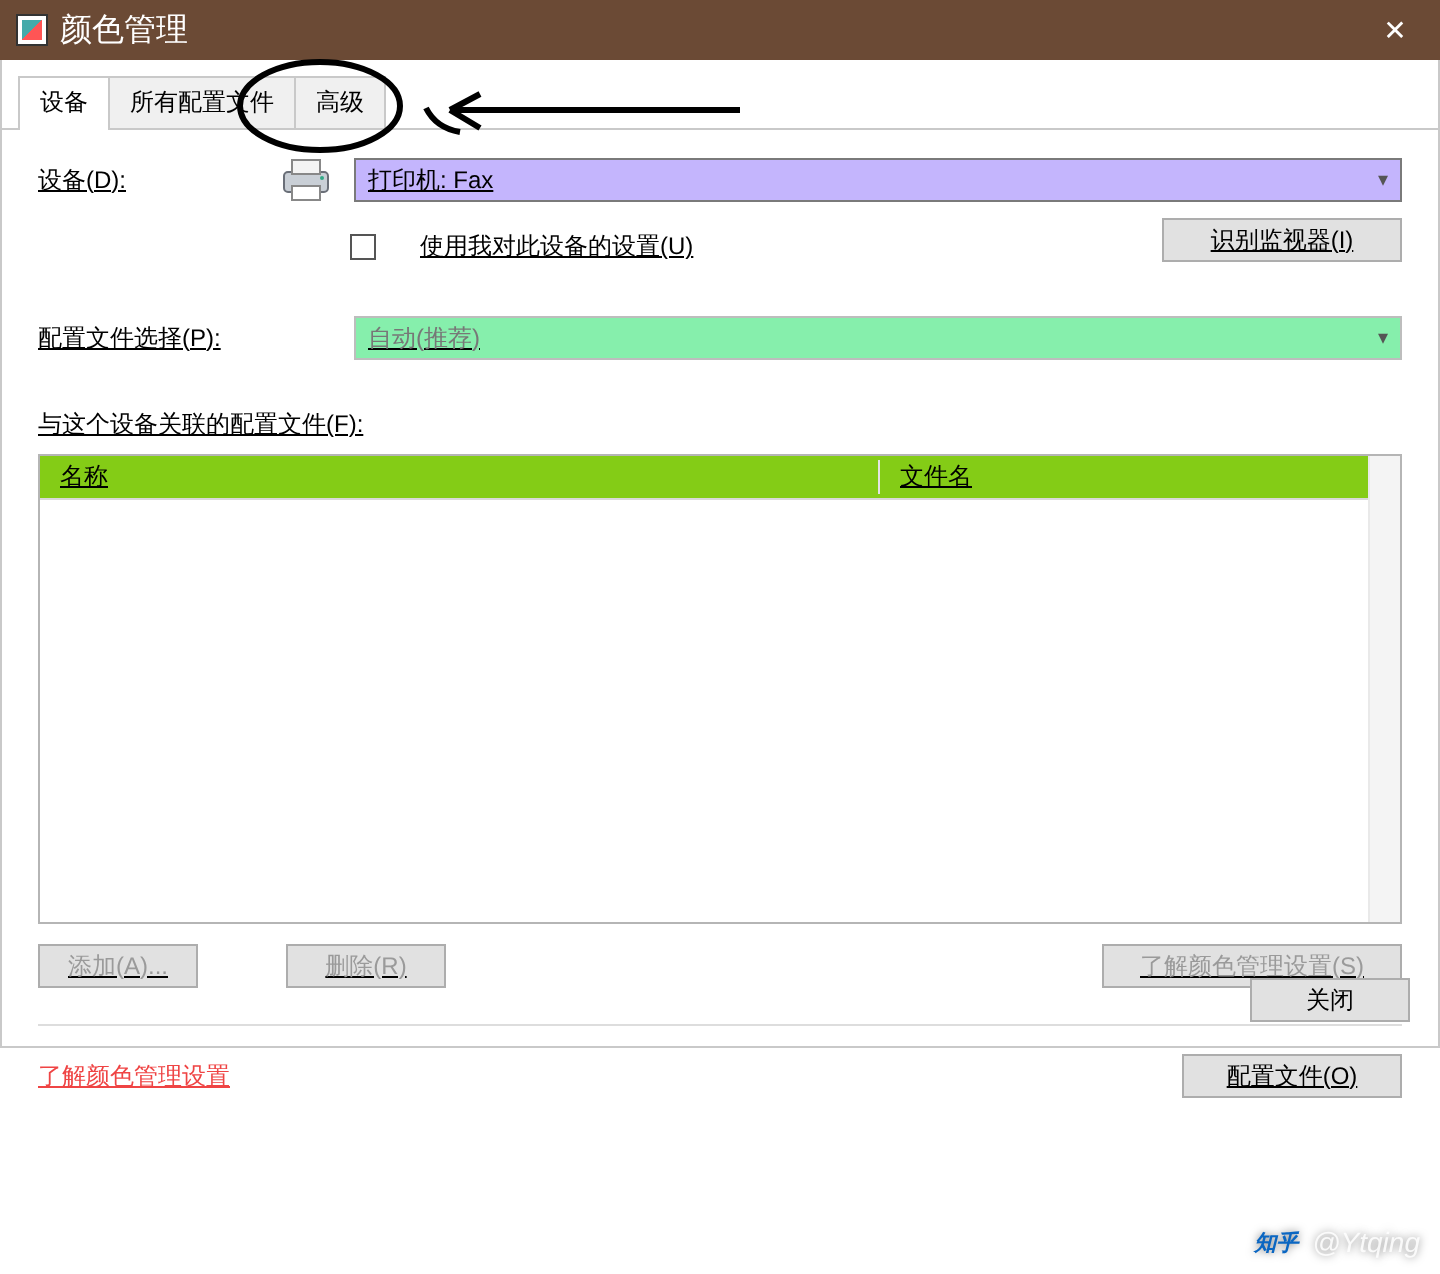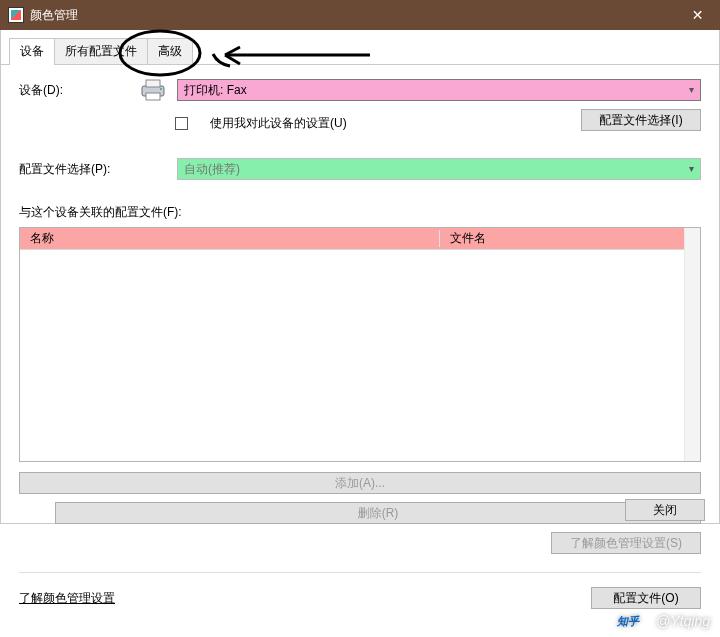--- a/index.html
+++ b/index.html
@@ -25,21 +25,21 @@
     width: 16px; height: 16px;
     margin-right: 6px;
     background: #fff;
     border: 1px solid #333;
     display: flex; align-items: center; justify-content: center;
   }
   .titlebar .app-icon-inner {
     width: 10px; height: 10px;
     background: linear-gradient(135deg,#4aa 0 50%,#f55 50% 100%);
   }
-  .titlebar .title { font-size: 12px; }
+  .titlebar .title { font-size: 16px; }
   .titlebar .close {
     position: absolute; right: 0; top: 0;
     width: 45px; height: 30px;
     display: flex; align-items: center; justify-content: center;
     color: #fff; font-size: 14px;
   }
 
   .client {
     background: #fff;
     border: 1px solid #c9c9c9;
@@ -68,41 +68,42 @@
   }
   .tab.active::after {
     content: "";
     position: absolute;
     left: 0; right: 0; bottom: -1px;
     height: 2px; background: #fff;
   }
 
   .panel {
     padding: 14px 18px;
+    text-decoration: underline;
   }
 
   .row {
     display: flex;
     align-items: center;
     margin-bottom: 8px;
   }
   .row .label {
     width: 120px;
   }
   .printer-icon {
     width: 28px; height: 22px; margin-right: 10px;
     position: relative;
   }
   .printer-icon svg { width: 28px; height: 22px; }
 
   .select {
     flex: 1;
     height: 22px;
     border: 1px solid #7a7a7a;
-    background: #f9a8d4;
+    background: #c4b5fd;
     display: flex; align-items: center;
     padding: 0 6px;
     position: relative;
     cursor: pointer;
   }
   .select .chev {
     position: absolute; right: 6px; top: 4px;
     font-size: 10px; color: #555;
   }
   .select.disabled {
@@ -139,69 +140,68 @@
   .section-label { margin: 24px 0 6px 0; }
 
   .list {
     border: 1px solid #b5b5b5;
     height: 235px;
     background: #fff;
     display: flex; flex-direction: column;
   }
   .list-header {
     display: flex;
-    background: #fca5a5;
+    background: #84cc16;
     border-bottom: 1px solid #d9d9d9;
     height: 22px;
     align-items: center;
   }
   .col-name { width: 420px; padding-left: 10px; border-right: 1px solid #e3e3e3; }
   .col-file { flex: 1; padding-left: 10px; }
   .list-body { flex: 1; }
   .list-scroll { width: 16px; border-left: 1px solid #e9e9e9; background: #f4f4f4; }
 
   .list-btn-row {
     display: flex;
     margin-top: 10px;
     gap: 8px;
-    flex-direction: column;
   }
 
   .divider { border-top: 1px solid #ddd; margin: 18px 0 14px 0; }
 
   .footer-row {
     display: flex;
     align-items: center;
   }
   .link {
-    color: #000000;
+    color: #ef4444;
     text-decoration: underline;
     cursor: pointer;
   }
 
   .close-row {
     position: absolute;
-    bottom: 2px; right: 14px;
+    bottom: 12px; right: 14px;
   }
 
   
   .annot {
     position: absolute;
     pointer-events: none;
     left: 0; top: 0;
   }
 
   .watermark {
     position: absolute;
     right: 10px; bottom: 8px;
     color: rgba(255,255,255,0.85);
     text-shadow: 0 0 4px rgba(0,0,0,0.5);
     font-size: 14px;
     font-style: italic;
-    display: flex; align-items: center; gap: 12px;
+    display: flex; align-items: center; gap: 2px;
     pointer-events: none;
   }
   .watermark .zhi {
     width: 32px; height: 16px;
     background: #fff;
     color: #0a66c2;
     font-weight: bold;
     font-size: 11px;
     display: flex; align-items: center; justify-content: center;
     border-radius: 2px;
@@ -252,21 +252,21 @@
       </div>
     </div>
 
     <div class="identify-row">
       <div class="checkbox-row" style="margin-left:0;gap:16px;">
         <div style="width:140px;"></div>
         <div class="checkbox"></div>
         <span>使用我对此设备的设置(U)</span>
       </div>
       <div class="btn btn-right">
-        <span>配置文件选择(I)</span>
+        <span>识别监视器(I)</span>
       </div>
     </div>
 
     <div class="row">
       <div class="label">配置文件选择(P):</div>
       <div style="width:38px;"></div>
       <div class="select disabled">
         <span>自动(推荐)</span>
         <span class="chev">▾</span>
       </div>

